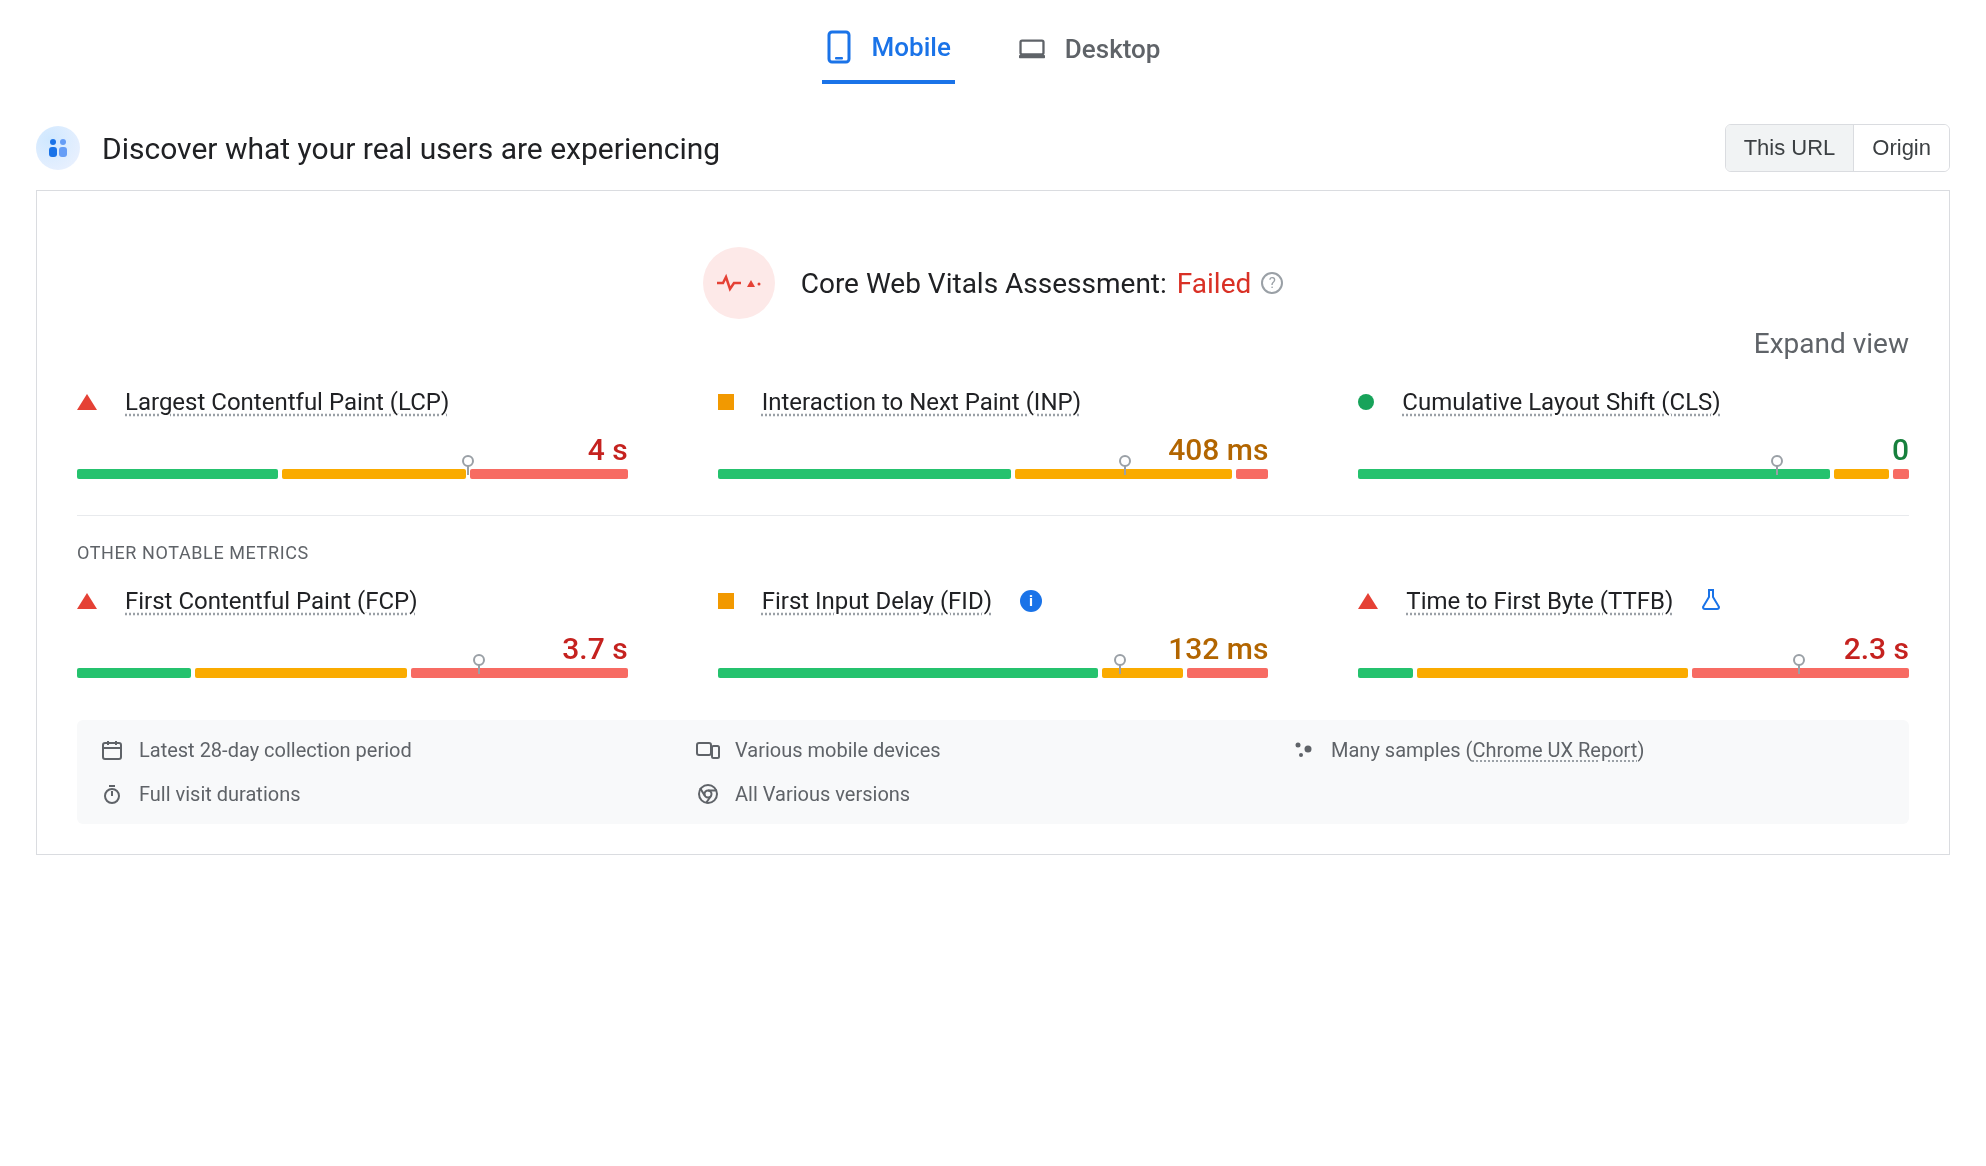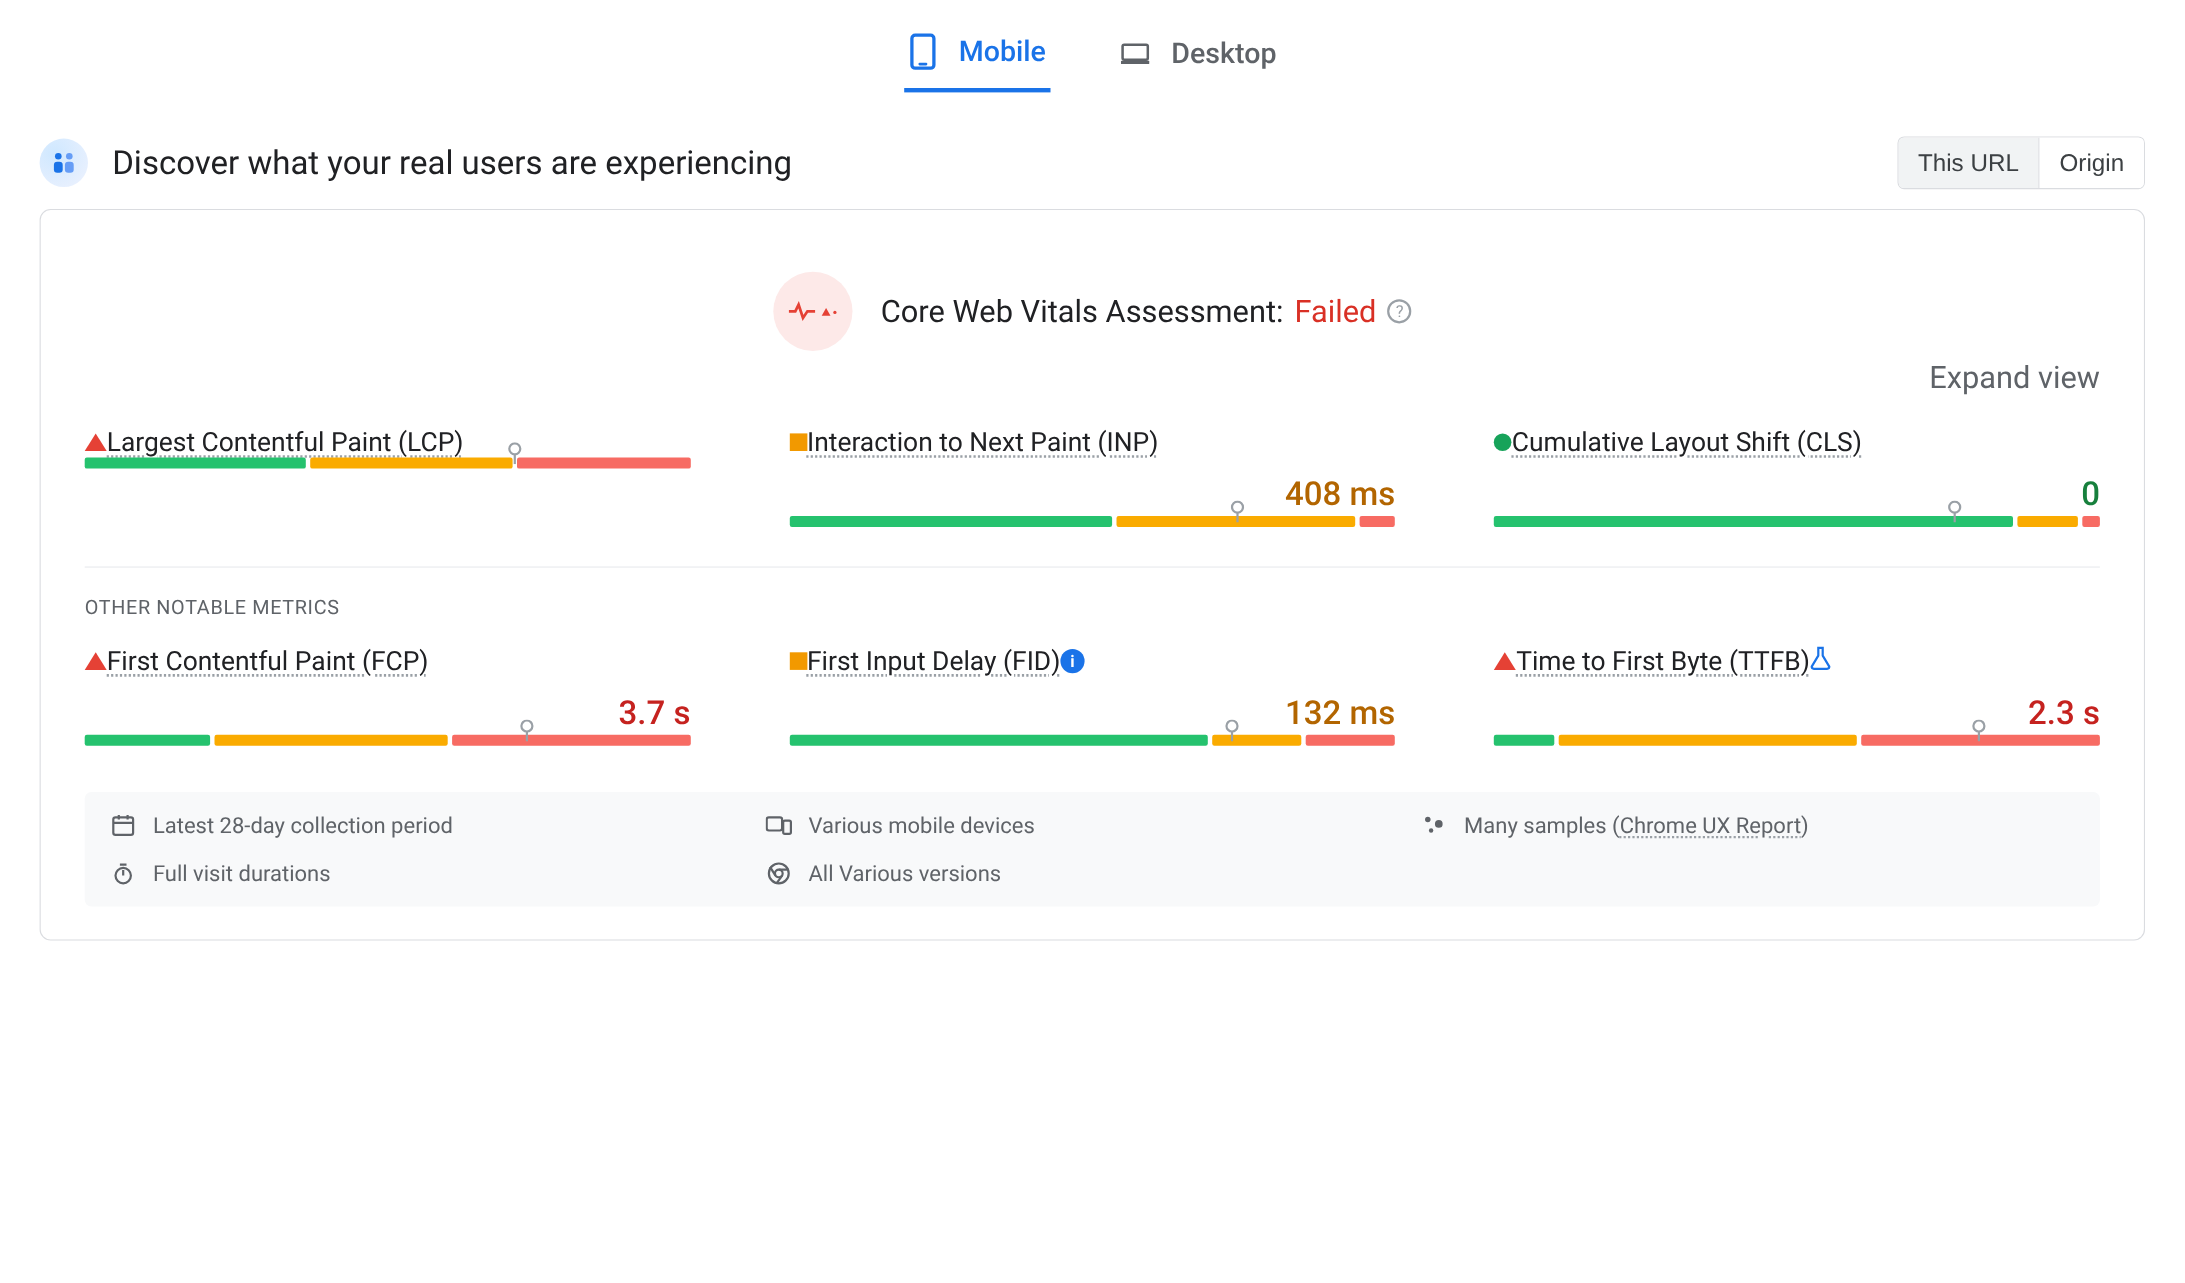--- a/index.html
+++ b/index.html
@@ -63,21 +63,21 @@
     font-size: 22px;
     color: #3c4043;
     background: #fff;
     border: none;
     cursor: pointer;
   }
   .seg-btn.active { background: #f1f3f4; }
   .seg-btn + .seg-btn { border-left: 1px solid #dadce0; }
   .card {
     border: 1px solid #dadce0;
-    border-radius: 10px;
+    border-radius: 0;
     padding: 28px 40px 30px 40px;
   }
   .assessment {
     display: flex;
     align-items: center;
     justify-content: center;
     gap: 26px;
     margin: 28px 0 8px 0;
   }
   .assess-icon {
@@ -110,21 +110,21 @@
     grid-template-columns: repeat(3, 1fr);
     gap: 90px;
   }
   .metric {
     display: flex;
     flex-direction: column;
   }
   .metric-title-row {
     display: flex;
     align-items: center;
-    gap: 0;
+    gap: 28px;
   }
   .m-tri-red {
     width:0; height:0;
     border-left:10px solid transparent;
     border-right:10px solid transparent;
     border-bottom:16px solid #e54135;
   }
   .m-sq-orange {
     width:16px; height:16px; background:#f29900;
   }
@@ -257,20 +257,21 @@
 
   <div class="expand">Expand view</div>
 
   <div class="metrics-grid">
 
     <div class="metric">
       <div class="metric-title-row">
         <span class="m-tri-red"></span>
         <span class="metric-name">Largest Contentful Paint (LCP)</span>
       </div>
+      <div class="metric-value val-red">4 s</div>
       <div class="bar-wrap">
         <div class="bar">
           <div class="seg g" style="flex:37"></div>
           <div class="seg o" style="flex:34"></div>
           <div class="seg r" style="flex:29"></div>
         </div>
         <div class="pin" style="left:71%">
           <svg width="14" height="20" viewBox="0 0 14 20">
               <circle cx="7" cy="6" r="5" fill="#fff" stroke="#9aa0a6" stroke-width="2"></circle>
               <line x1="7" y1="11" x2="7" y2="20" stroke="#9aa0a6" stroke-width="2"></line>

